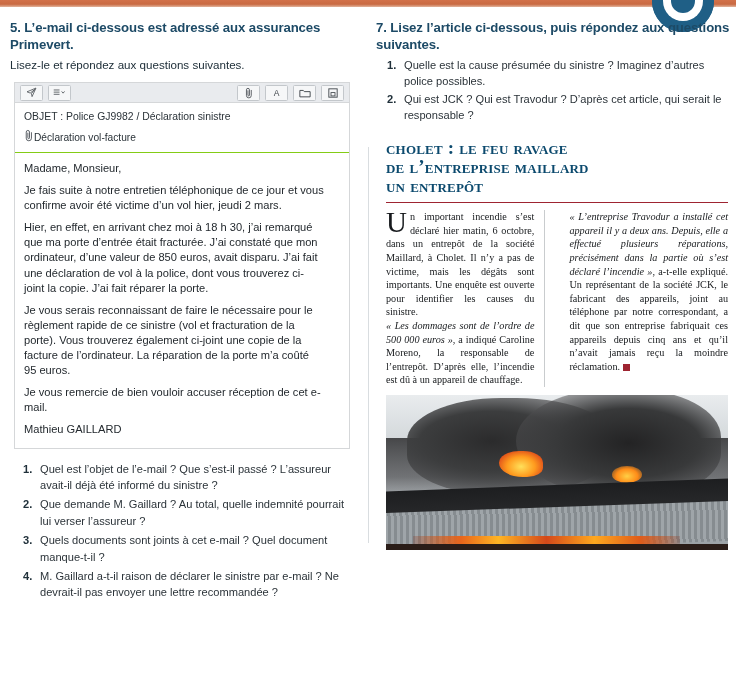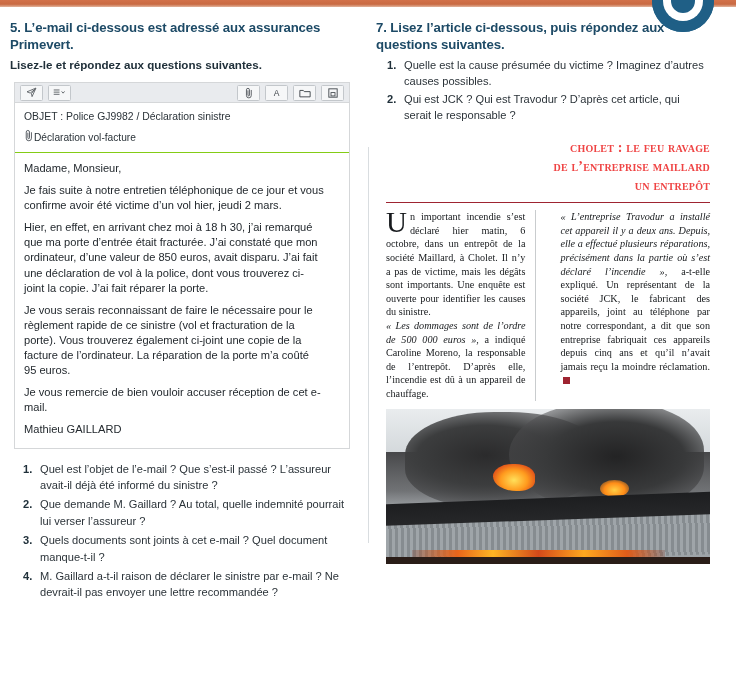--- a/index.html
+++ b/index.html
@@ -28,31 +28,31 @@
   }
   .logo-mark::after{
     content:"";position:absolute;left:19px;top:19px;width:24px;height:24px;
     border-radius:50%;background:#1f5f86;
   }
   .page{
     position:absolute;top:7px;left:0;width:736px;height:536px;
     display:flex;
   }
   .col-left{width:368px;padding:12px 12px 0 10px;box-sizing:border-box;}
-  .col-right{width:368px;padding:12px 22px 0 8px;box-sizing:border-box;position:relative;border-radius:9px;}
+  .col-right{width:368px;padding:12px 4px 0 8px;box-sizing:border-box;position:relative;border-radius:9px;}
   .col-right::before{
     content:"";position:absolute;left:0px;top:140px;bottom:0;width:1px;background:#d9dde0;
   }
 
   h2.ex-title{
     font-size:13.2px;line-height:17px;font-weight:bold;color:#1d4a66;
     margin:0 0 4px 0;letter-spacing:-0.1px;
   }
   p.ex-sub{
-    font-size:11.6px;line-height:15px;font-weight:bold;color:#20303a;
+    font-size:11.6px;line-height:15px;font-weight:normal;color:#20303a;
     margin:0 0 10px 0;
   }
 
   
   .email-card{
     border:1px solid #d5d7d9;background:#fff;margin:0 6px 0 4px;
   }
   .email-toolbar{
     height:19px;background:#e9ebee;border-bottom:1px solid #d5d7d9;
     display:flex;align-items:center;padding:0 5px;gap:5px;
@@ -89,22 +89,22 @@
     font-weight:bold;color:#20303a;
   }
   ol.qlist.tight{margin-top:4px;padding-left:28px;}
   ol.qlist.tight li{margin-bottom:1px;}
 
   
   .article{
     margin:14px 4px 0 10px;
   }
   .headline{
-    text-align:right;font-family:"Liberation Serif",serif;font-weight:bold;
-    color:#ef4444;font-size:14px;line-height:19px;letter-spacing:0.2px;
+    text-align:left;font-family:"Liberation Serif",serif;font-weight:bold;
+    color:#0c4a6e;font-size:19px;line-height:19px;letter-spacing:0.2px;
     font-variant:small-caps;text-transform:lowercase;margin:0 0 7px 0;
   }
   .red-rule{height:1.6px;background:#9e2431;margin:0 0 7px 0;}
   .cols{
     display:flex;gap:24px;font-family:"Liberation Serif",serif;
   }
   .cols .col{
     width:50%;font-size:10.2px;line-height:13.6px;text-align:justify;
     color:#16191c;position:relative;
   }
@@ -219,21 +219,21 @@
       <li>Quels documents sont joints à cet e-mail ? Quel document manque-t-il ?</li>
       <li>M. Gaillard a-t-il raison de déclarer le sinistre par e-mail ? Ne devrait-il pas envoyer une lettre recommandée ?</li>
     </ol>
   </div>
 
   <div class="col-right">
 
     <h2 class="ex-title">7. Lisez l’article ci-dessous, puis répondez aux questions suivantes.</h2>
 
     <ol class="qlist tight">
-      <li>Quelle est la cause présumée du victime ? Imaginez d’autres causes possibles.</li>
+      <li>Quelle est la cause présumée du sinistre ? Imaginez d’autres police possibles.</li>
       <li>Qui est JCK ? Qui est Travodur ? D’après cet article, qui serait le responsable ?</li>
     </ol>
 
     <div class="article">
       <div class="headline">
         <div>Cholet : le feu ravage</div>
         <div>de l’entreprise Maillard</div>
         <div>un entrepôt</div>
       </div>
       <div class="red-rule"></div>

